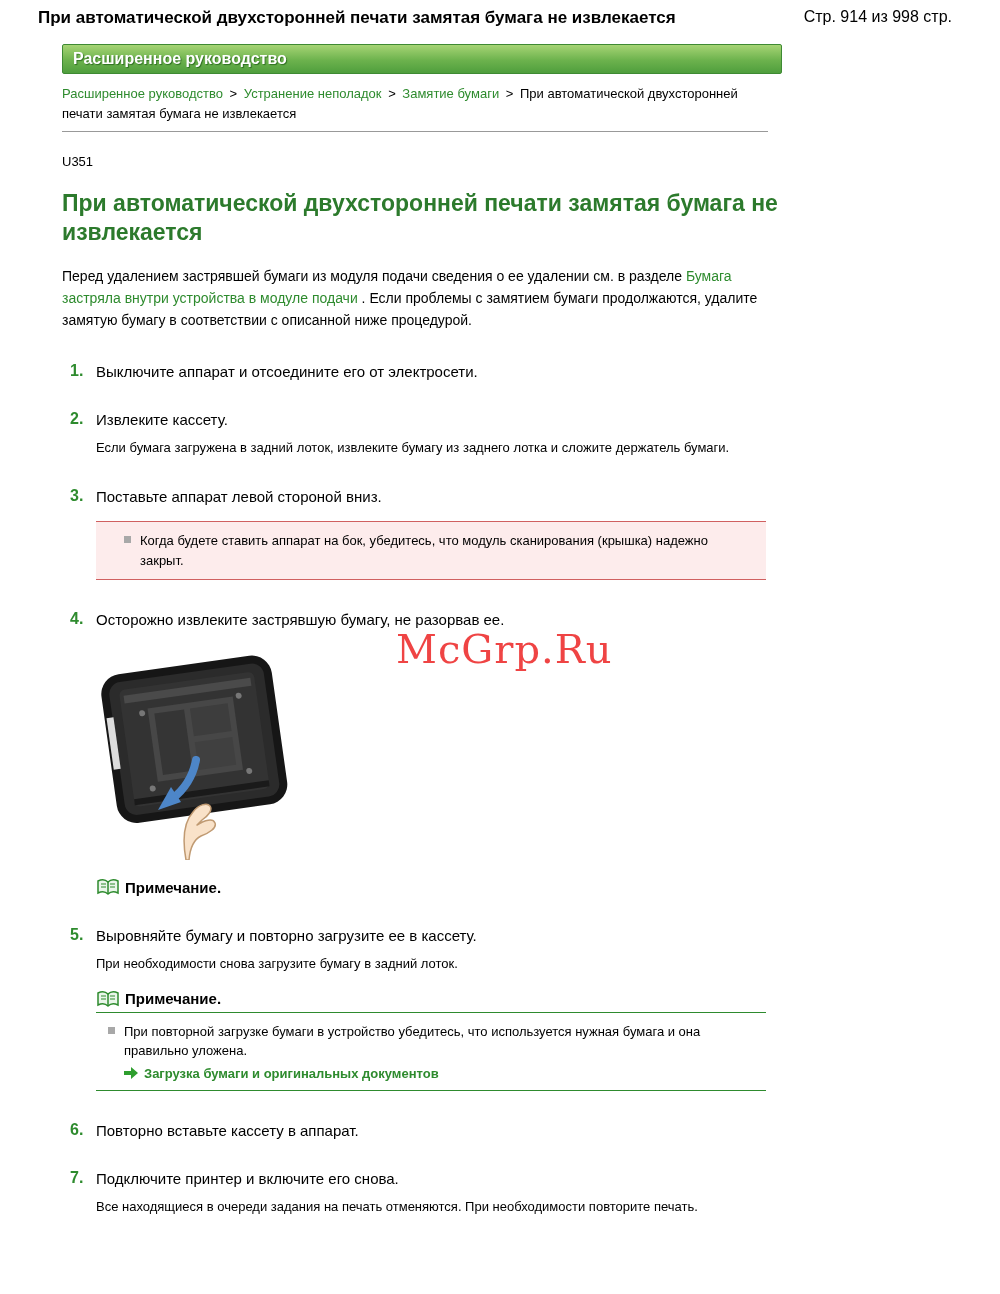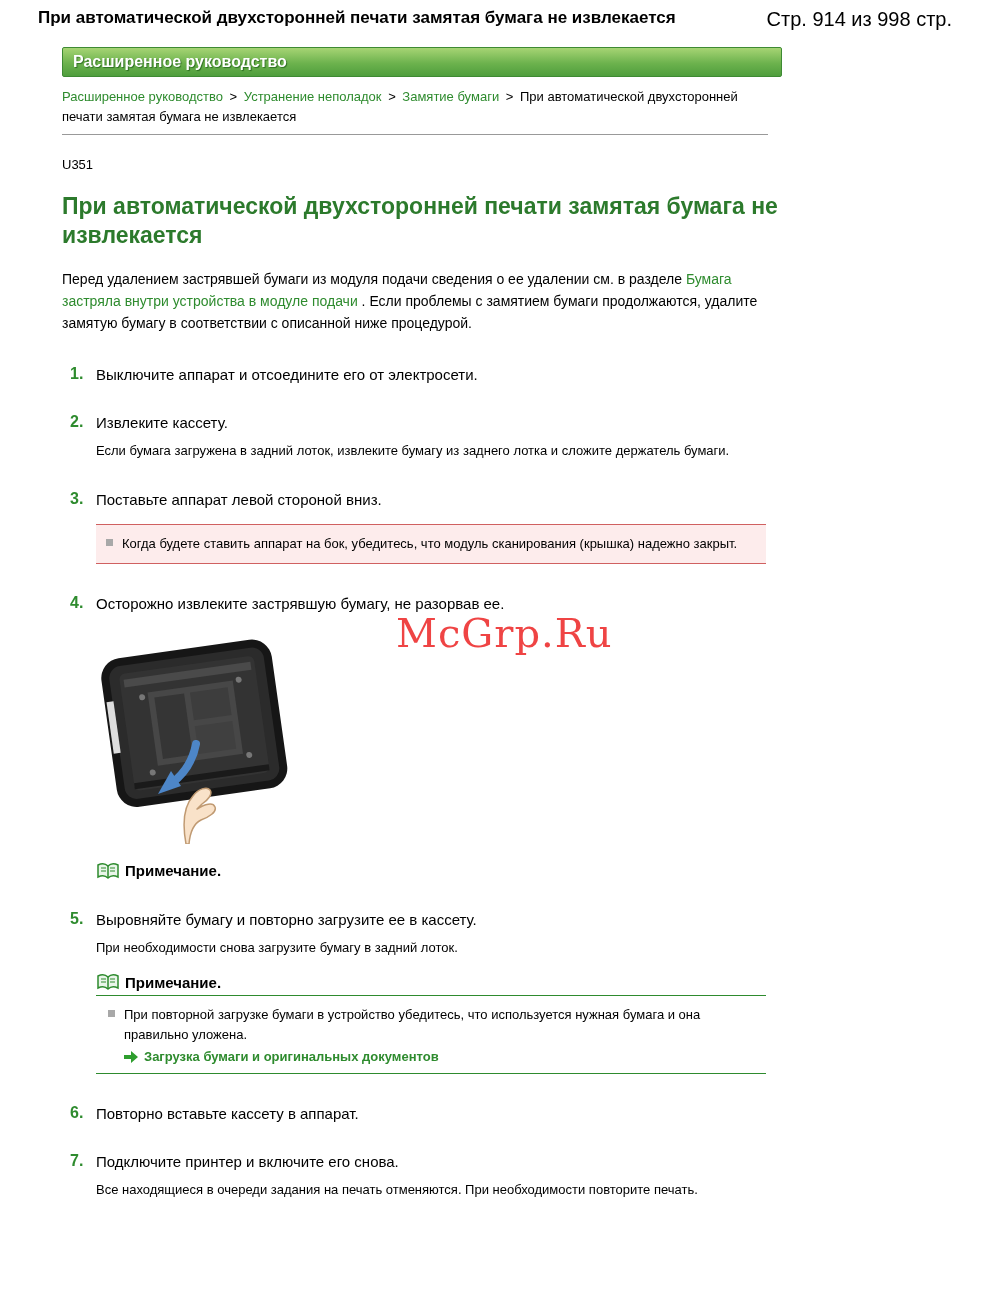--- a/index.html
+++ b/index.html
@@ -11,21 +11,21 @@
     font-family: "Liberation Sans", sans-serif;
   }
 
   .top {
     display: flex;
     justify-content: space-between;
     align-items: flex-start;
     padding: 8px 48px 4px 38px;
   }
   .top-title { font-weight: bold; font-size: 17px; }
-  .top-page { font-size: 20px; white-space: nowrap; margin-left: 20px; }
+  .top-page { font-size: 16px; white-space: nowrap; margin-left: 20px; }
 
   .content { margin-left: 62px; width: 720px; padding-bottom: 40px; }
 
   .banner {
     margin-top: 12px;
     height: 30px;
     background: linear-gradient(to bottom, #a6d474 0%, #6cb24d 55%, #4f9e3d 100%);
     border: 1px solid #3e8a33;
     border-radius: 2px;
     display: flex;
@@ -66,21 +66,21 @@
 
   .substep { margin: 10px 0 0 34px; font-size: 13px; line-height: 1.5; width: 650px; }
 
   .warnbox, .notebox { margin: 16px 0 0 34px; width: 670px; }
   .box-title { display: flex; align-items: center; gap: 5px; font-weight: bold; font-size: 15px; }
   .warn-body {
     margin-top: 4px;
     background: #fdecec;
     border-top: 1px solid #d06060;
     border-bottom: 1px solid #d06060;
-    padding: 9px 8px;
+    padding: 9px 26px;
   }
   .note-body {
     margin-top: 4px;
     border-top: 1px solid #2e8b2e;
     border-bottom: 1px solid #2e8b2e;
     padding: 9px 10px;
   }
   .bullet { display: flex; font-size: 13px; line-height: 1.5; }
   .sq { width: 7px; height: 7px; background: #a8a8a8; flex: none; margin: 5px 9px 0 2px; }
 

